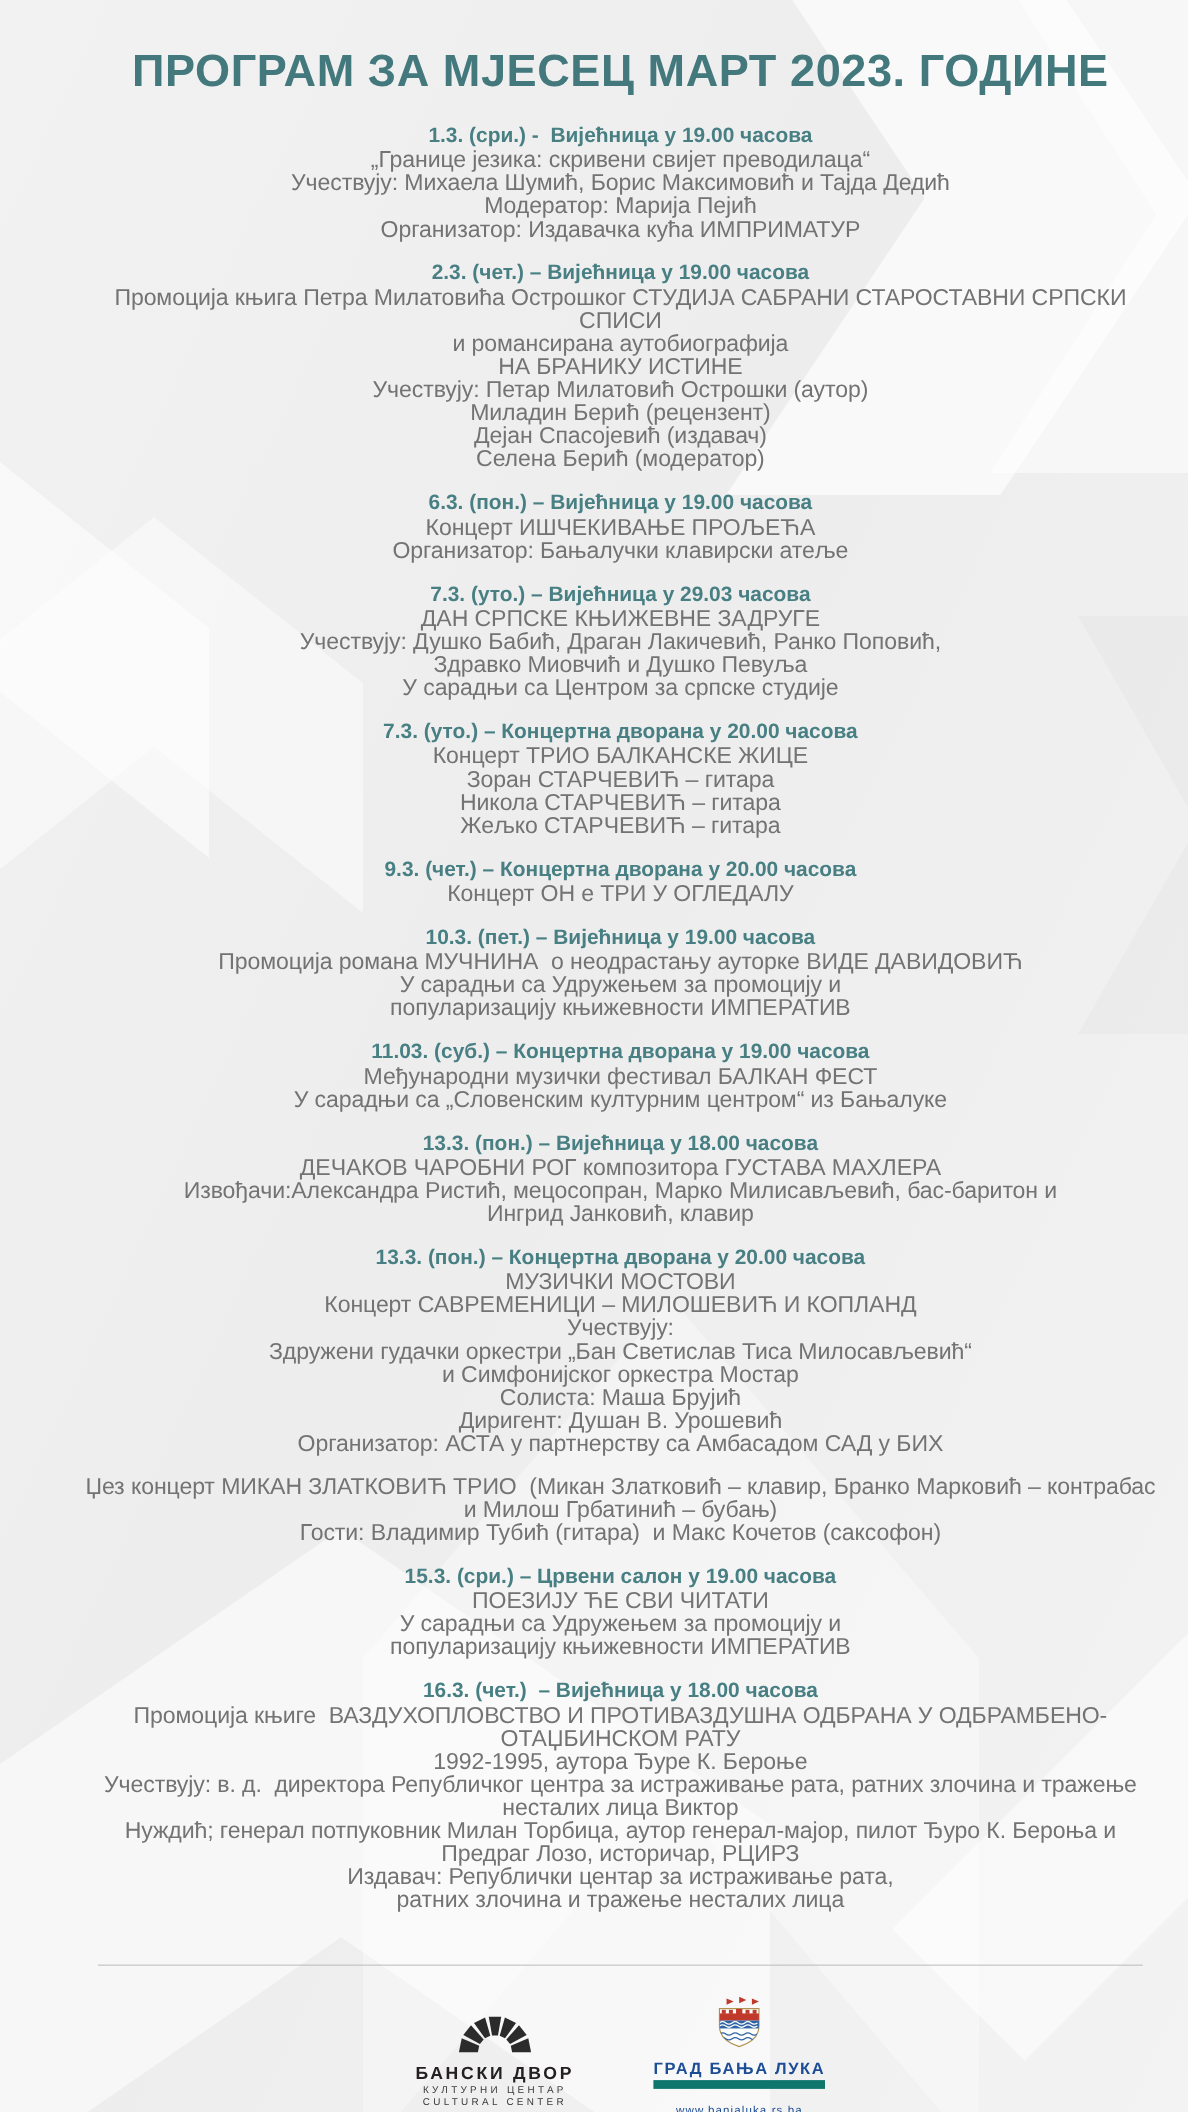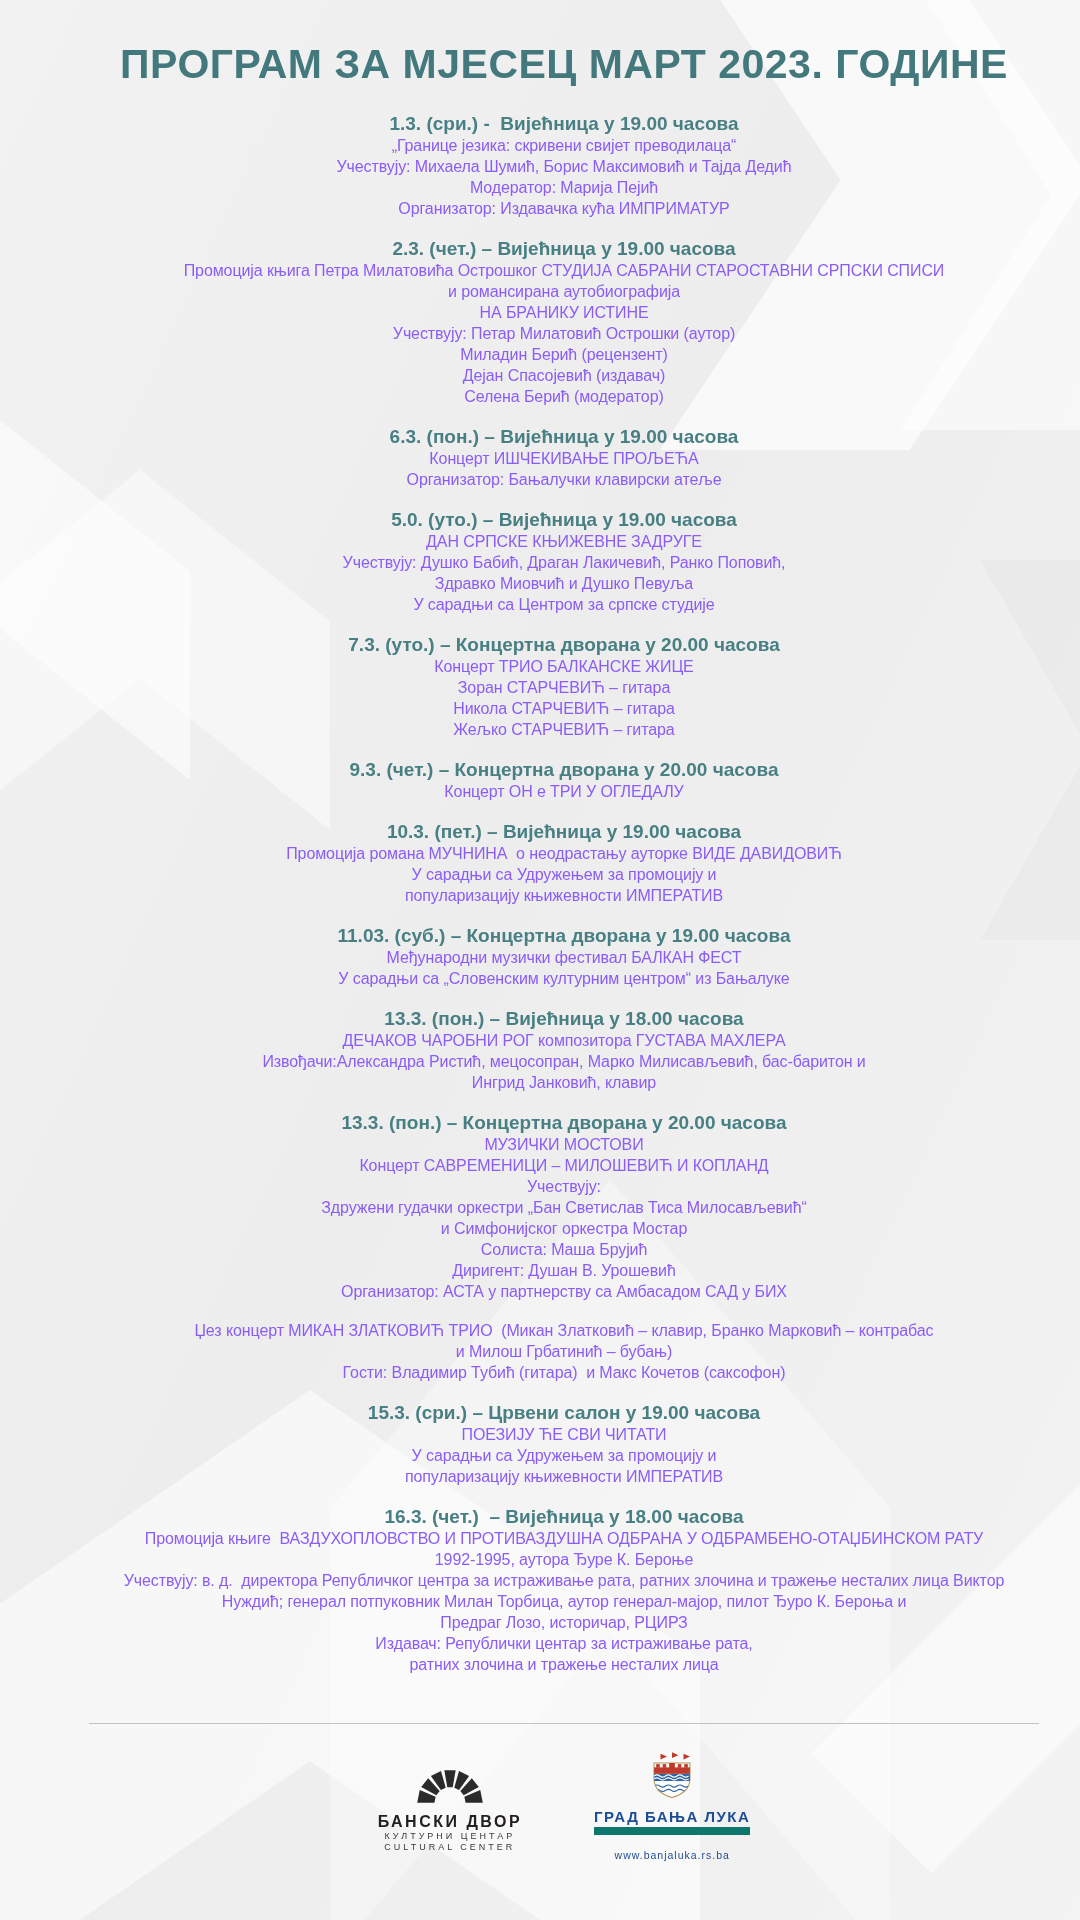--- a/index.html
+++ b/index.html
@@ -23,21 +23,21 @@
     font-size:41px; font-weight:bold; color:#43797D; letter-spacing:.5px;
     line-height:48px;
   }
   .events { margin-top:24px; }
   .event { margin-bottom:18px; }
   .event-heading {
     color:#477F83; font-weight:bold; font-size:19px; line-height:23px;
     white-space:pre-wrap;
   }
   .event-line {
-    color:#8b5cf6; font-size:16px; line-height:21px; letter-spacing:-.1px;
+    color:#737373; font-size:21px; line-height:21px; letter-spacing:-.1px;
     white-space:pre-wrap; padding:0 28px;
   }
   
   .divider { width:950px; margin:48px auto 0; border-top:1px solid #b3b3b3; opacity:.8; }
   .logos { margin-top:28px; display:flex; justify-content:center; align-items:center; gap:72px; }
   .logo { display:flex; flex-direction:column; align-items:center; }
   .bd-name { font-size:16px; font-weight:bold; letter-spacing:2.5px; color:#242022; margin-top:3px; }
   .bd-sub  { font-size:9px;  letter-spacing:3px; color:#3a3a3a; line-height:11px; }
   .bl-name { font-size:15px; font-weight:bold; color:#1D4D94; letter-spacing:1.5px;
              border-bottom:8px solid #0f766e; padding-bottom:2px; margin-top:4px; }
@@ -78,21 +78,21 @@
         <div class="event-line">Миладин Берић (рецензент)</div>
         <div class="event-line">Дејан Спасојевић (издавач)</div>
         <div class="event-line">Селена Берић (модератор)</div>
       </div>
       <div class="event">
         <div class="event-heading">6.3. (пон.) – Вијећница у 19.00 часова</div>
         <div class="event-line">Концерт ИШЧЕКИВАЊЕ ПРОЉЕЋА</div>
         <div class="event-line">Организатор: Бањалучки клавирски атеље</div>
       </div>
       <div class="event">
-        <div class="event-heading">5.0. (уто.) – Вијећница у 19.00 часова</div>
+        <div class="event-heading">7.3. (уто.) – Вијећница у 29.03 часова</div>
         <div class="event-line">ДАН СРПСКЕ КЊИЖЕВНЕ ЗАДРУГЕ</div>
         <div class="event-line">Учествују: Душко Бабић, Драган Лакичевић, Ранко Поповић,</div>
         <div class="event-line">Здравко Миовчић и Душко Певуља</div>
         <div class="event-line">У сарадњи са Центром за српске студије</div>
       </div>
       <div class="event">
         <div class="event-heading">7.3. (уто.) – Концертна дворана у 20.00 часова</div>
         <div class="event-line">Концерт ТРИО БАЛКАНСКЕ ЖИЦЕ</div>
         <div class="event-line">Зоран СТАРЧЕВИЋ – гитара</div>
         <div class="event-line">Никола СТАРЧЕВИЋ – гитара</div>

